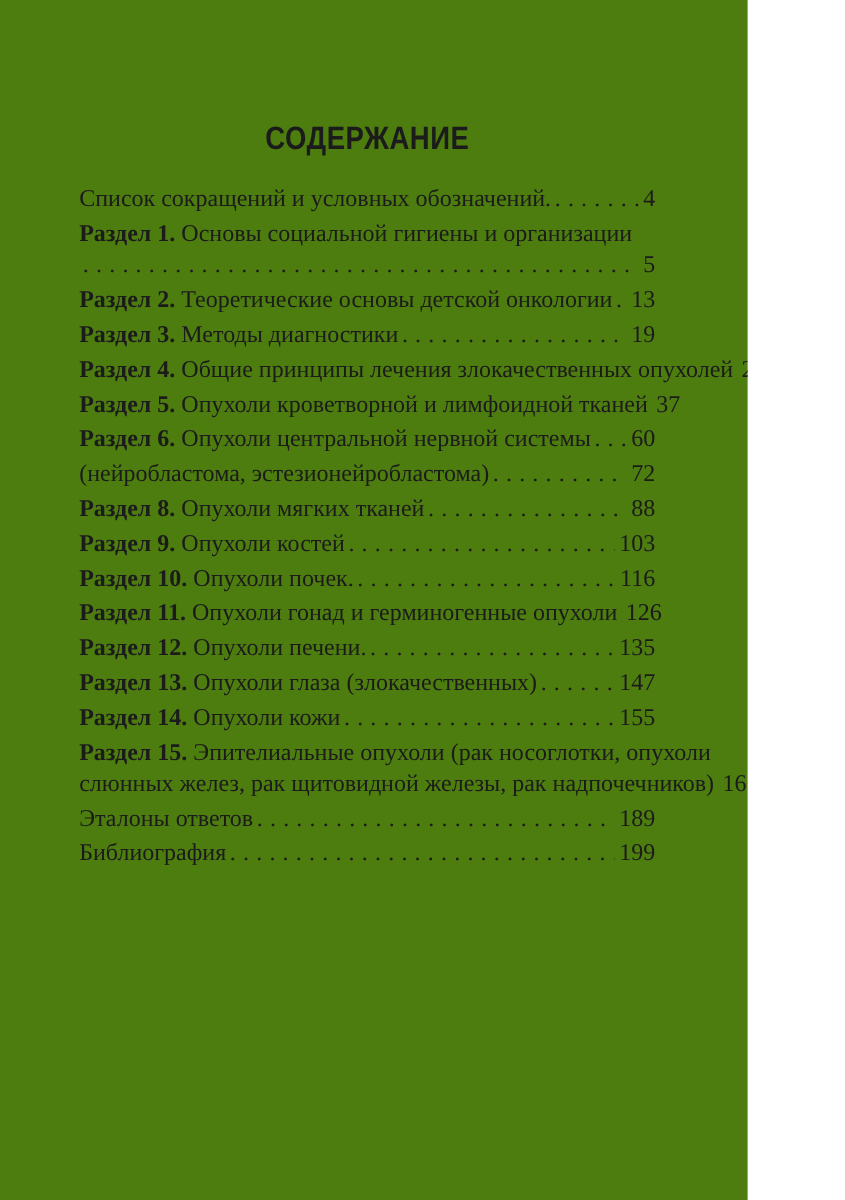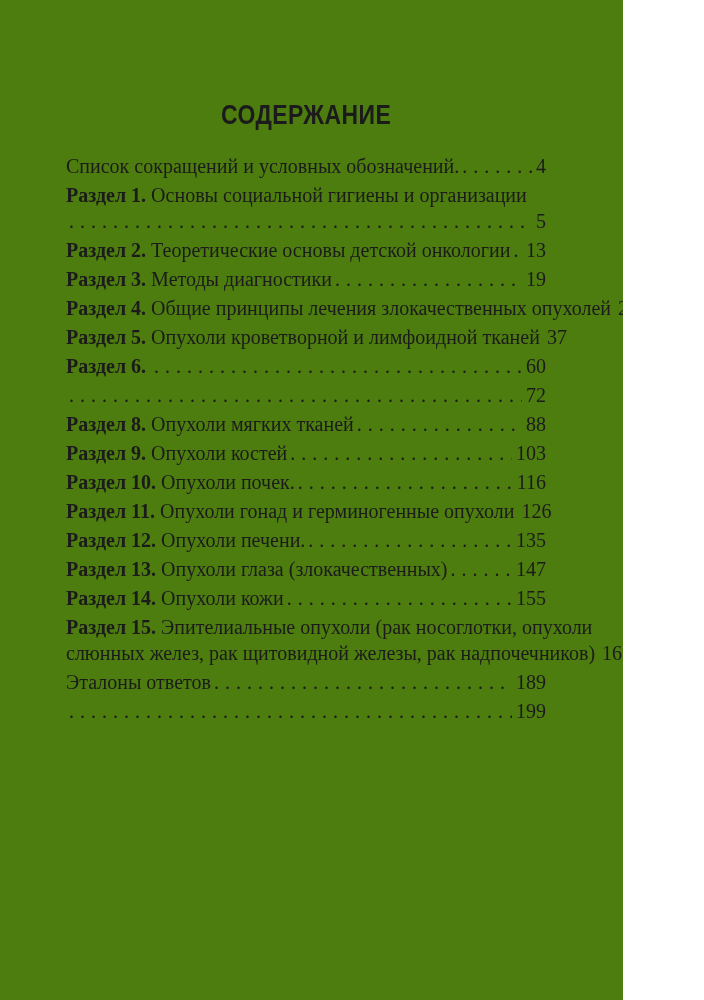--- a/index.html
+++ b/index.html
@@ -140,28 +140,30 @@
       <span class="ttl">Опухоли кроветворной и лимфоидной тканей</span>
       <span class="dots">. . . . . . . . . . . . . . . . . . . . . . . . . . . . . . . . . . . . . . . . . . . . . . . . . . . . . . . . . . . . . . . . . . . . . . . . . . . . . . . . </span>
       <span class="num">37</span>
     </span>
   </div>
 
   <div class="entry">
 
     <span class="line">
       <b class="bold bold-last">Раздел 6.</b>
+      <span class="ttl">Опухоли центральной нервной системы</span>
       <span class="dots">. . . . . . . . . . . . . . . . . . . . . . . . . . . . . . . . . . . . . . . . . . . . . . . . . . . . . . . . . . . . . . . . . . . . . . . . . . . . . . . . </span>
       <span class="num">60</span>
     </span>
   </div>
 
   <div class="entry">
     <span class="line">
 
+      <span class="ttl">(нейробластома, эстезионейробластома)</span>
       <span class="dots">. . . . . . . . . . . . . . . . . . . . . . . . . . . . . . . . . . . . . . . . . . . . . . . . . . . . . . . . . . . . . . . . . . . . . . . . . . . . . . . . </span>
       <span class="num">72</span>
     </span>
   </div>
 
   <div class="entry">
 
     <span class="line">
       <b class="bold bold-last">Раздел 8.</b>
       <span class="ttl">Опухоли мягких тканей</span>
@@ -247,18 +249,19 @@
       <span class="ttl">Эталоны ответов</span>
       <span class="dots">. . . . . . . . . . . . . . . . . . . . . . . . . . . . . . . . . . . . . . . . . . . . . . . . . . . . . . . . . . . . . . . . . . . . . . . . . . . . . . . . </span>
       <span class="num">189</span>
     </span>
   </div>
 
   <div class="entry">
 
     <span class="line">
 
+      <span class="ttl">Библиография</span>
       <span class="dots">. . . . . . . . . . . . . . . . . . . . . . . . . . . . . . . . . . . . . . . . . . . . . . . . . . . . . . . . . . . . . . . . . . . . . . . . . . . . . . . . </span>
       <span class="num">199</span>
     </span>
   </div>
 </div>
 </div>
 
 </body></html>

